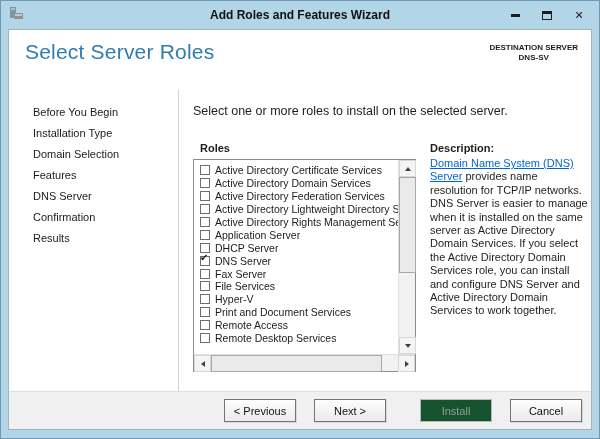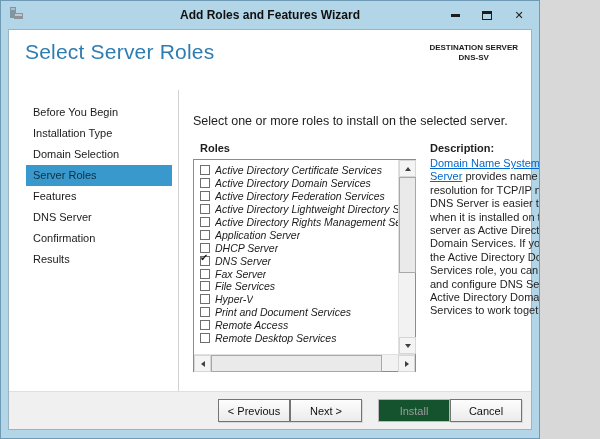--- a/index.html
+++ b/index.html
@@ -1,19 +1,19 @@
 <!DOCTYPE html>
 <html><head>
 <meta charset="utf-8">
 <style>
   * { margin:0; padding:0; box-sizing:border-box; }
   html,body { background:#d8d8d8; font-family:"Liberation Sans","DejaVu Sans",sans-serif; }
 
   .window {
-    position:relative; width:540px; height:439px;
+    position:relative; width:600px; height:439px;
     background:#b2d5e7; border:1px solid #6e9ab5;
     overflow:hidden;
   }
 
   
   .titlebar { position:absolute; left:0; top:0; right:0; height:28px; display:flex; align-items:center; }
   .app-icon { position:absolute; left:8px; top:6px; width:16px; height:15px; }
   .title { flex:1; text-align:center; font-size:12px; font-weight:600; color:#111; }
   .win-controls { position:absolute; right:12px; top:0; height:28px; display:flex; align-items:center; gap:16px; }
   .wc { width:16px; height:16px; display:flex; align-items:center; justify-content:center; cursor:default; }
@@ -32,27 +32,27 @@
   h1 { position:absolute; left:16px; top:10px; font-size:21px; font-weight:300; color:#2e7db2; letter-spacing:.2px; }
   .dest { position:absolute; right:13px; top:13px; text-align:center; font-size:8px; font-weight:bold; color:#1c1c1c; line-height:10px; }
 
   
   .sidebar { position:absolute; left:0; top:60px; bottom:38px; width:170px; background:#fff; border-right:1px solid #d2d2d2; padding-top:12px; }
   .nav-item { margin:0 6px 0 17px; height:21px; line-height:21px; padding-left:7px; font-size:11px; color:#1b1b1b; cursor:default; white-space:nowrap; }
   .nav-item.selected { background:#3a99cc; color:#122d3d; }
 
   
   .main { position:absolute; left:171px; top:60px; right:0; bottom:38px; background:#fff; }
-  .instruction { position:absolute; left:13px; top:24px; font-size:12.5px; color:#1e1e1e; }
+  .instruction { position:absolute; left:13px; top:14px; font-size:12.5px; color:#1e1e1e; }
   .roles-label, .desc-label { position:absolute; top:52px; font-size:11px; font-weight:bold; color:#1e1e1e; }
   .roles-label { left:20px; }
   .desc-label  { left:250px; }
 
   
-  .listbox { position:absolute; left:13px; top:69px; width:223px; height:213px; border:1px solid #8c8c8c; background:#fff;font-style:italic; }
+  .listbox { position:absolute; left:13px; top:69px; width:223px; height:213px; border:1px solid #8c8c8c; background:#fff; }
   .rows { position:absolute; left:0; top:0; right:17px; bottom:17px; overflow:hidden; padding:4px 0 0 6px; }
   .role-row { display:flex; align-items:center; height:12.9px; white-space:nowrap; }
   .checkbox { flex:0 0 auto; position:relative; width:10px; height:10px; border:1px solid #6e6e6e; background:#fff; margin-right:5px; }
   .checkbox .check { position:absolute; left:-1px; top:-4px; font-size:10px; color:#1a1a1a; line-height:1; }
   .role-label { font-size:10.5px; color:#1b1b1b; overflow:hidden; }
 
   
   .vsb { position:absolute; right:0; top:0; bottom:17px; width:17px; background:#f2f2f2; border-left:1px solid #e0e0e0; }
   .hsb { position:absolute; left:0; right:0; bottom:0; height:17px; background:#f2f2f2; border-top:1px solid #e0e0e0; }
   .sb-btn { position:absolute; width:17px; height:17px; background:#f4f4f4; border:1px solid #d6d6d6; display:flex; align-items:center; justify-content:center; }
@@ -67,21 +67,21 @@
   .tri-down  { border-left:3.5px solid transparent; border-right:3.5px solid transparent; border-top:4.5px solid #404040; }
   .tri-left  { border-top:3.5px solid transparent; border-bottom:3.5px solid transparent; border-right:4.5px solid #404040; }
   .tri-right { border-top:3.5px solid transparent; border-bottom:3.5px solid transparent; border-left:4.5px solid #404040; }
 
   
   .desc { position:absolute; left:250px; top:67px; width:158px; font-size:11px; line-height:13.4px; color:#1e1e1e; }
   .desc-link { color:#0066cc; text-decoration:underline; cursor:pointer; }
 
   
   .footer { position:absolute; left:0; right:0; bottom:0; height:38px; background:#f0f0f0; border-top:1px solid #dfdfdf; }
-  .btn-row { position:absolute; right:9px; top:7px; display:flex; gap:0; }
+  .btn-row { position:absolute; right:9px; top:7px; display:flex; gap:18px; }
   .btn {
     width:72px; height:23px; font-family:inherit; font-size:11px; color:#111;
     background:linear-gradient(#fdfdfd,#ebebeb); border:1px solid #747474;
     box-shadow:1px 1px 0 #d8d8d8; cursor:default;
   }
   .btn.gap-before { margin-left:16px; }
   .btn:disabled { color:#9c9c9c; border-color:#b9b9b9; background:#14532d; box-shadow:none; }
 </style>
 </head>
 <body>
@@ -118,21 +118,20 @@
       <div class="dest">
         <div>DESTINATION SERVER</div>
         <div>DNS-SV</div>
       </div>
     </div>
 
     <div class="sidebar" id="sidebar">
         <div class="nav-item">Before You Begin</div>
         <div class="nav-item">Installation Type</div>
         <div class="nav-item">Domain Selection</div>
-        <div class="nav-item selected">Server Roles</div>
         <div class="nav-item">Features</div>
         <div class="nav-item">DNS Server</div>
         <div class="nav-item">Confirmation</div>
         <div class="nav-item">Results</div>
       </div>
 
     <div class="main">
       <div class="instruction">Select one or more roles to install on the selected server.</div>
       <div class="roles-label">Roles</div>
 

